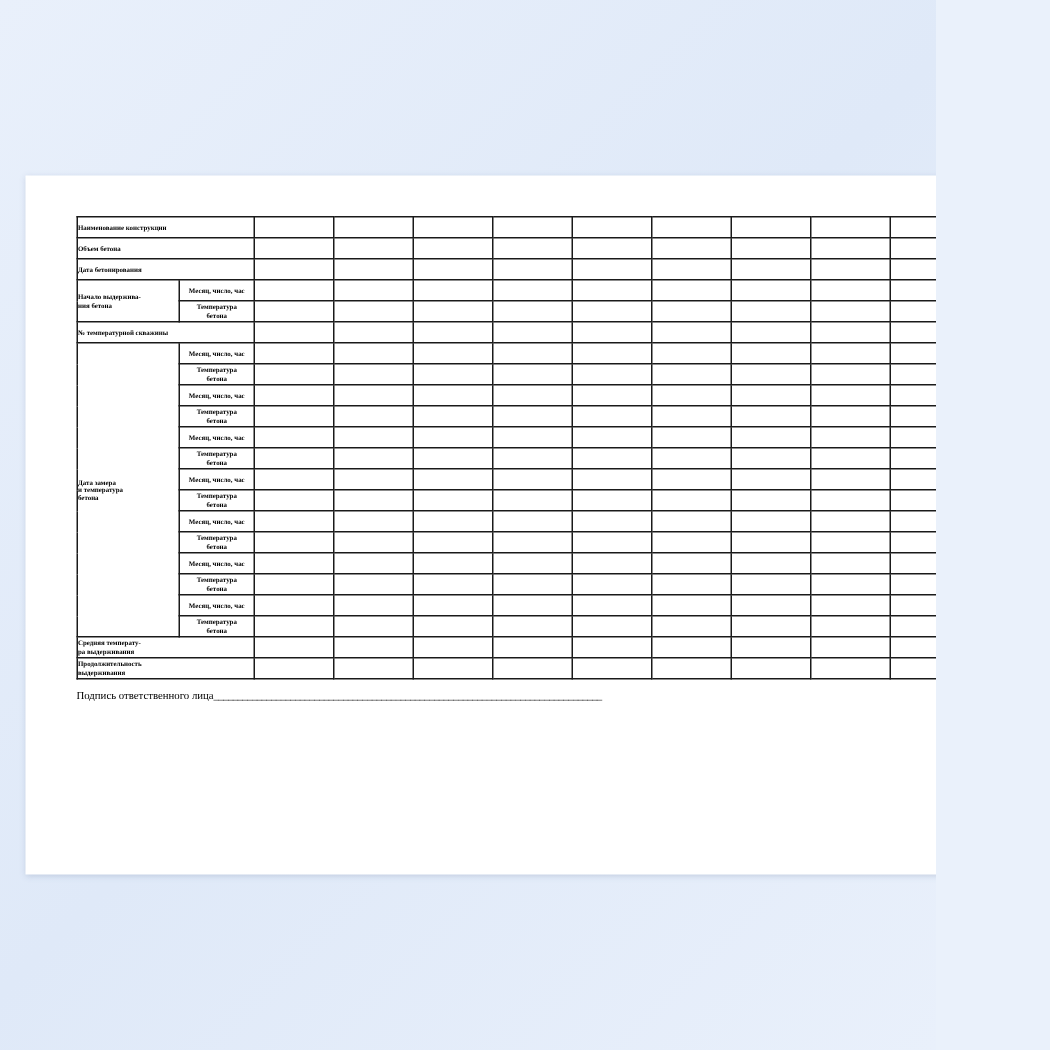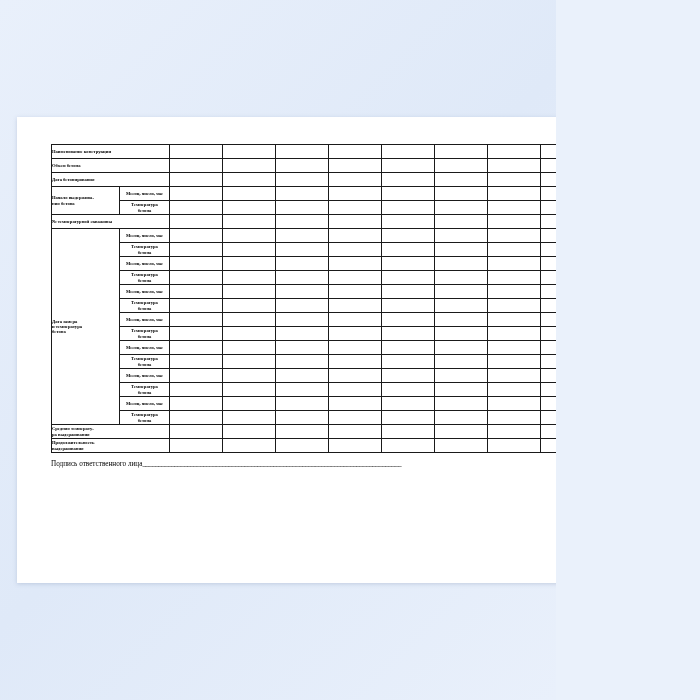--- a/index.html
+++ b/index.html
@@ -6,21 +6,21 @@
     margin: 0;
     padding: 0;
     width: 700px;
     height: 700px;
     background: #eaf1fb;
     font-family: "Liberation Serif", serif;
   }
   #page-wrap {
     position: absolute;
     left: 0; top: 0;
-    width: 556px; height: 700px;
+    width: 624px; height: 700px;
     background: linear-gradient(135deg, #e9f0fb 0%, #dfe9f8 50%, #e9f0fb 100%);
     overflow: hidden;
   }
   .sheet {
     position: absolute;
     left: 17px;
     top: 117px;
     width: 666px;
     height: 466px;
     background: #ffffff;

